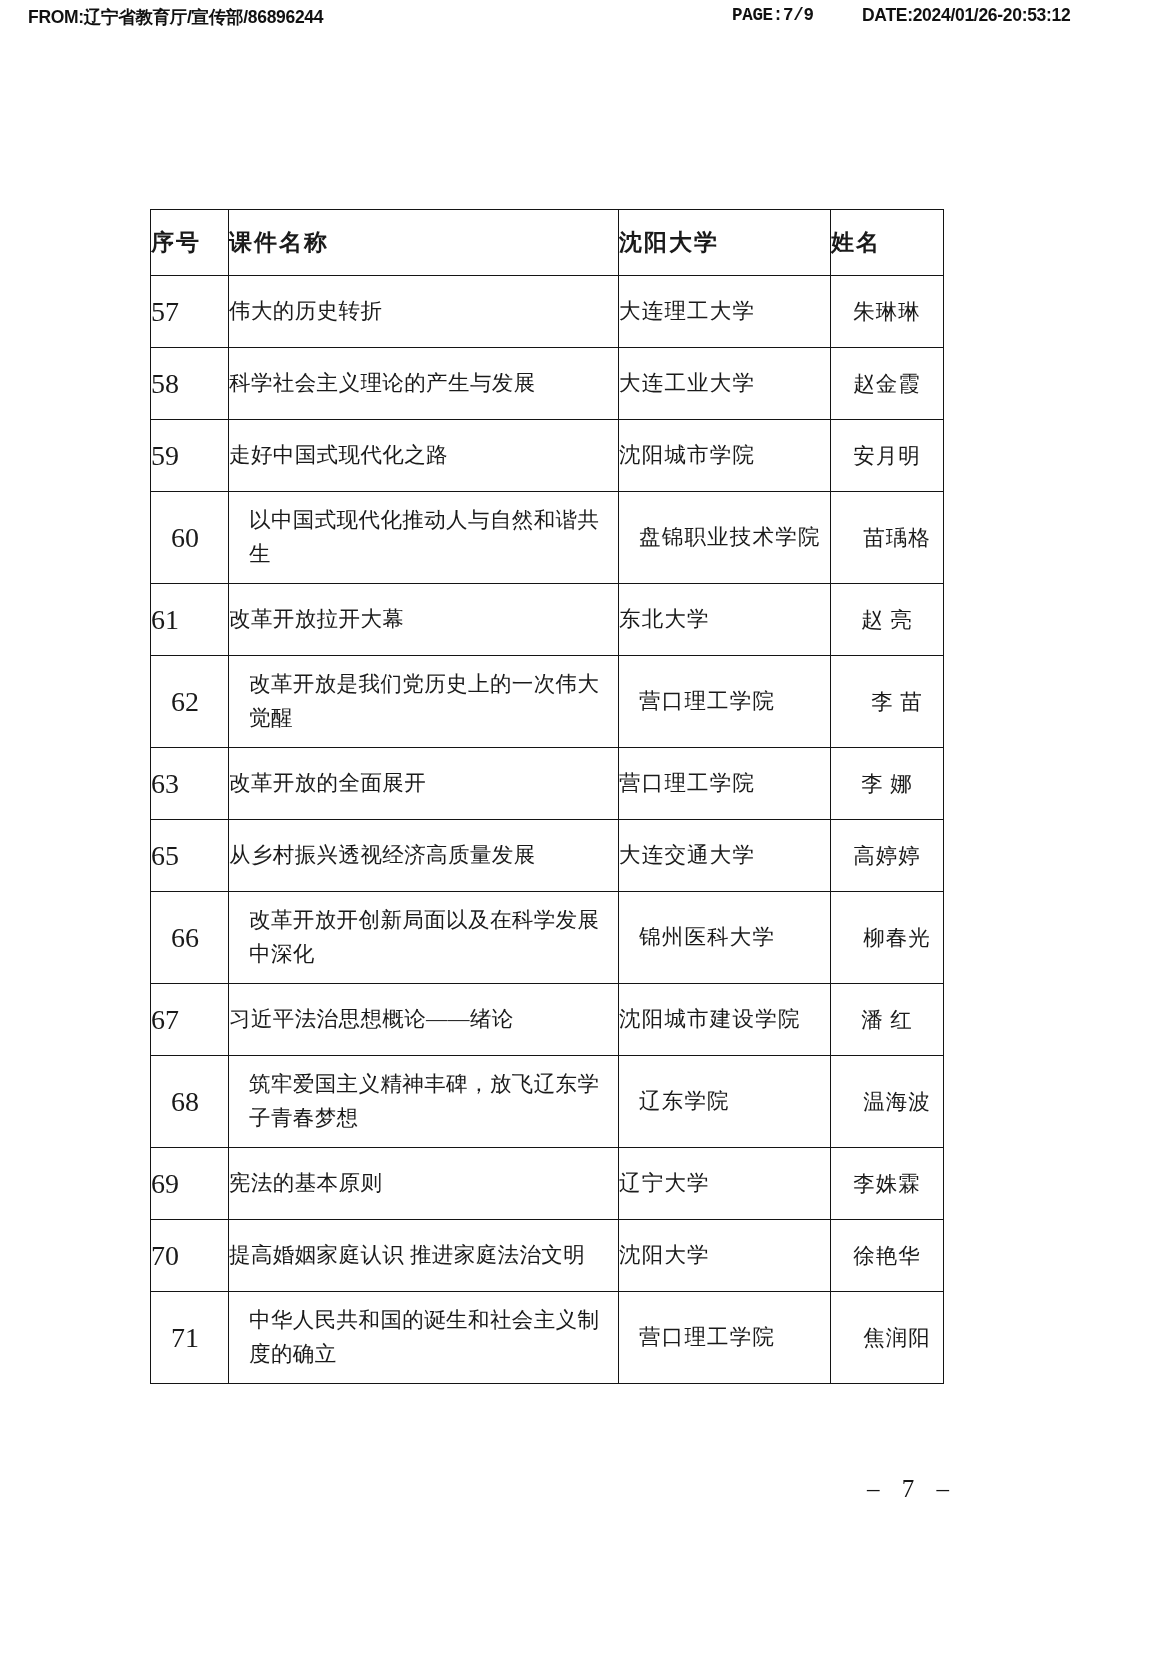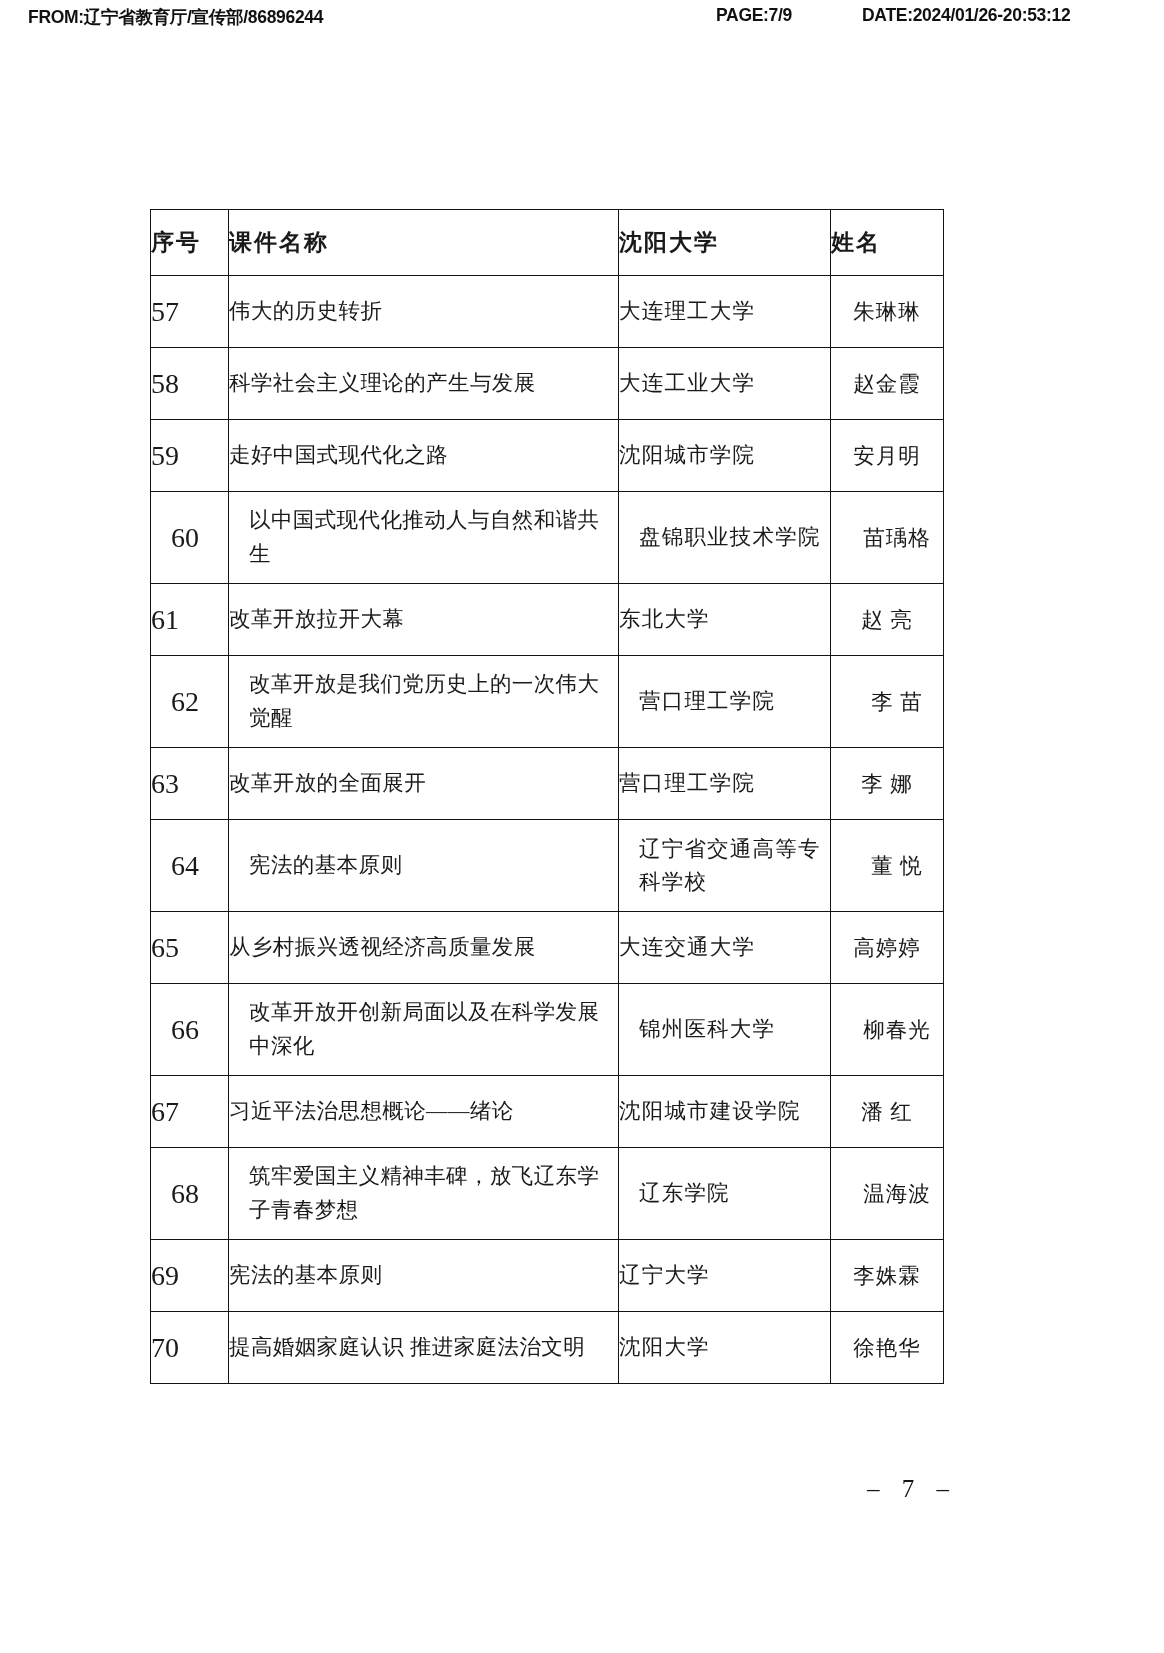--- a/index.html
+++ b/index.html
@@ -30,23 +30,24 @@
     color: #111;
   }
   .fax-from {
     position: absolute;
     left: 28px;
     top: 5px;
     white-space: nowrap;
   }
   .fax-page {
     position: absolute;
-    left: 716px;
+    left: 732px;
     top: 5px;
     white-space: nowrap;
+    font-family: Liberation Mono, monospace;
   }
   .fax-date {
     position: absolute;
     left: 862px;
     top: 5px;
     white-space: nowrap;
   }
 
   
   .table-wrap {
@@ -183,26 +184,20 @@
         <td class="title">改革开放是我们党历史上的一次伟大觉醒</td>
         <td class="univ">营口理工学院</td>
         <td class="name">李 苗</td>
       </tr>
       <tr class="row-1">
         <td class="idx">63</td>
         <td class="title">改革开放的全面展开</td>
         <td class="univ">营口理工学院</td>
         <td class="name">李 娜</td>
       </tr>
-      <tr class="row-2">
-        <td class="idx">64</td>
-        <td class="title">宪法的基本原则</td>
-        <td class="univ">辽宁省交通高等专科学校</td>
-        <td class="name">董 悦</td>
-      </tr>
       <tr class="row-1">
         <td class="idx">65</td>
         <td class="title">从乡村振兴透视经济高质量发展</td>
         <td class="univ">大连交通大学</td>
         <td class="name">高婷婷</td>
       </tr>
       <tr class="row-2">
         <td class="idx">66</td>
         <td class="title">改革开放开创新局面以及在科学发展中深化</td>
         <td class="univ">锦州医科大学</td>
@@ -225,19 +220,25 @@
         <td class="title">宪法的基本原则</td>
         <td class="univ">辽宁大学</td>
         <td class="name">李姝霖</td>
       </tr>
       <tr class="row-1">
         <td class="idx">70</td>
         <td class="title">提高婚姻家庭认识  推进家庭法治文明</td>
         <td class="univ">沈阳大学</td>
         <td class="name">徐艳华</td>
       </tr>
+      <tr class="row-2">
+        <td class="idx">71</td>
+        <td class="title">中华人民共和国的诞生和社会主义制度的确立</td>
+        <td class="univ">营口理工学院</td>
+        <td class="name">焦润阳</td>
+      </tr>
     </tbody>
   </table>
 </div>
 
 <div class="page-number">
   <span class="pn-inner">– 7 –</span>
 </div>
 
 </body></html>

